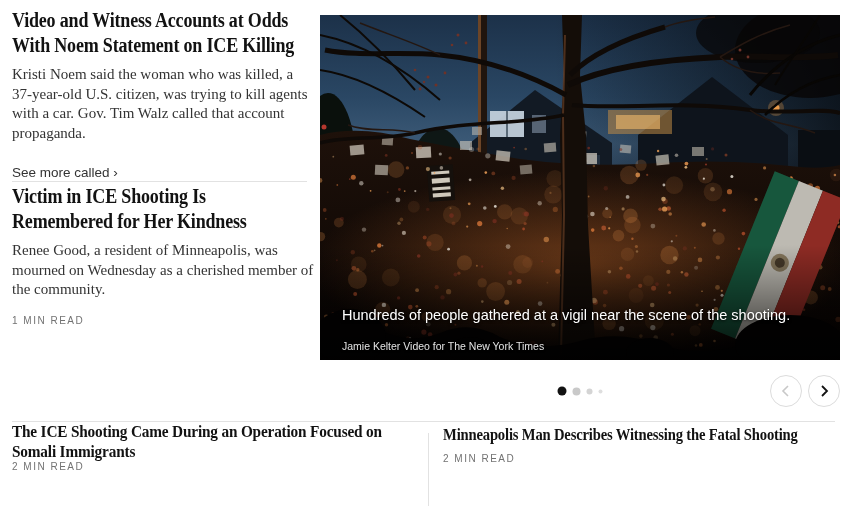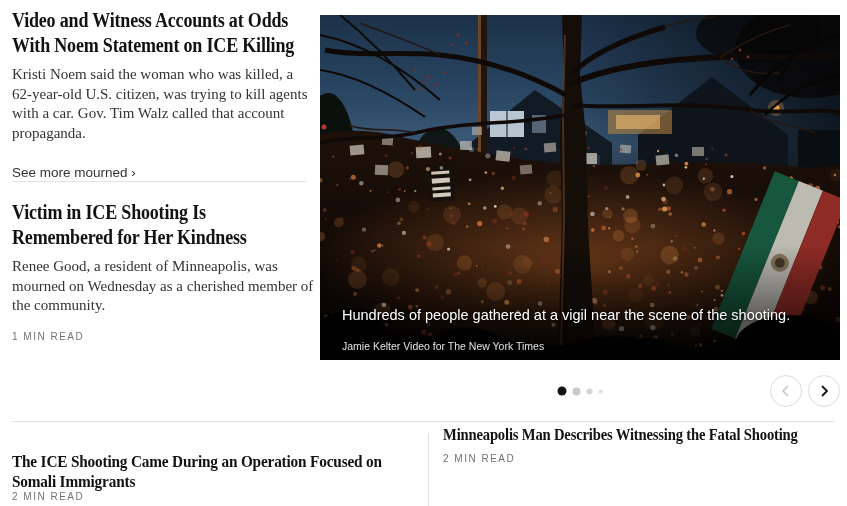--- a/index.html
+++ b/index.html
@@ -2,21 +2,21 @@
 <html><head>
 <meta charset="utf-8">
 <style>
   html,body{margin:0;padding:0;background:#fff;}
   .page{position:relative;width:847px;height:506px;background:#fff;overflow:hidden;
         font-family:"Liberation Sans","DejaVu Sans",sans-serif;color:#121212;}
   h2{margin:0;padding:0;}
 
   
   .story-lead{position:absolute;left:12px;top:8px;width:300px;}
-  .story-second{position:absolute;left:12px;top:200px;width:300px;}
+  .story-second{position:absolute;left:12px;top:184px;width:300px;}
   .hl{font-family:"Liberation Serif","DejaVu Serif",serif;font-weight:700;color:#121212;
       font-size:20px;line-height:24.5px;width:330px;transform:scaleX(.9);transform-origin:0 0;
       letter-spacing:-.2px;cursor:pointer;}
   .summary{font-family:"Liberation Serif","DejaVu Serif",serif;font-size:15px;line-height:19.5px;
       color:#333;margin-top:8px;width:302px;}
   .see-more{display:inline-block;margin-top:7px;font-size:13.5px;color:#333;cursor:pointer;text-decoration:none;}
   .minread{font-size:10px;letter-spacing:1.5px;color:#727272;}
 
   .hdivider{position:absolute;height:1px;background:#e2e2e2;}
   .div-left{left:12px;top:181px;width:295px;}
@@ -34,36 +34,36 @@
   
   .controls{position:absolute;left:320px;top:369px;width:520px;height:44px;}
   .dots{position:absolute;left:50%;top:50%;transform:translate(-50%,-50%);display:flex;align-items:center;gap:6px;}
   .dot{display:inline-block;border-radius:50%;cursor:pointer;}
   .nav{position:absolute;right:0;top:50%;transform:translateY(-50%);display:flex;gap:6px;}
   .nav-btn{width:32px;height:32px;border-radius:50%;border:1px solid #dcdcdc;background:#fff;
            display:flex;align-items:center;justify-content:center;cursor:pointer;padding:0;}
   .nav-btn svg{display:block;}
 
   
-  .story-bl{position:absolute;left:12px;top:452px;width:410px;}
+  .story-bl{position:absolute;left:12px;top:422px;width:410px;}
   .story-br{position:absolute;left:443px;top:425px;width:397px;overflow:hidden;}
   .hl-sm{font-family:"Liberation Serif","DejaVu Serif",serif;font-weight:700;color:#121212;
          font-size:17px;line-height:19.5px;cursor:pointer;letter-spacing:-.2px;}
   .hl-bl{width:452px;transform:scaleX(.9);transform-origin:0 0;}
   .hl-br{width:462px;transform:scaleX(.86);transform-origin:0 0;white-space:nowrap;}
 </style>
 </head>
 <body>
 
 <div class="page">
 
   <article class="story-lead">
     <h2 class="hl">Video and Witness Accounts at Odds With Noem Statement on ICE Killing</h2>
-    <p class="summary">Kristi Noem said the woman who was killed, a 62-year-old U.S. citizen, was trying to kill agents with a car. Gov. Tim Walz called that account propaganda.</p>
-    <a class="see-more">See more mourned ›</a>
+    <p class="summary">Kristi Noem said the woman who was killed, a 37-year-old U.S. citizen, was trying to kill agents with a car. Gov. Tim Walz called that account propaganda.</p>
+    <a class="see-more">See more called ›</a>
   </article>
 
   <div class="hdivider div-left"></div>
 
   <article class="story-second">
     <h2 class="hl">Victim in ICE Shooting Is Remembered for Her Kindness</h2>
     <p class="summary">Renee Good, a resident of Minneapolis, was mourned on Wednesday as a cherished member of the community.</p>
     <div class="minread">1 MIN READ</div>
   </article>
 

